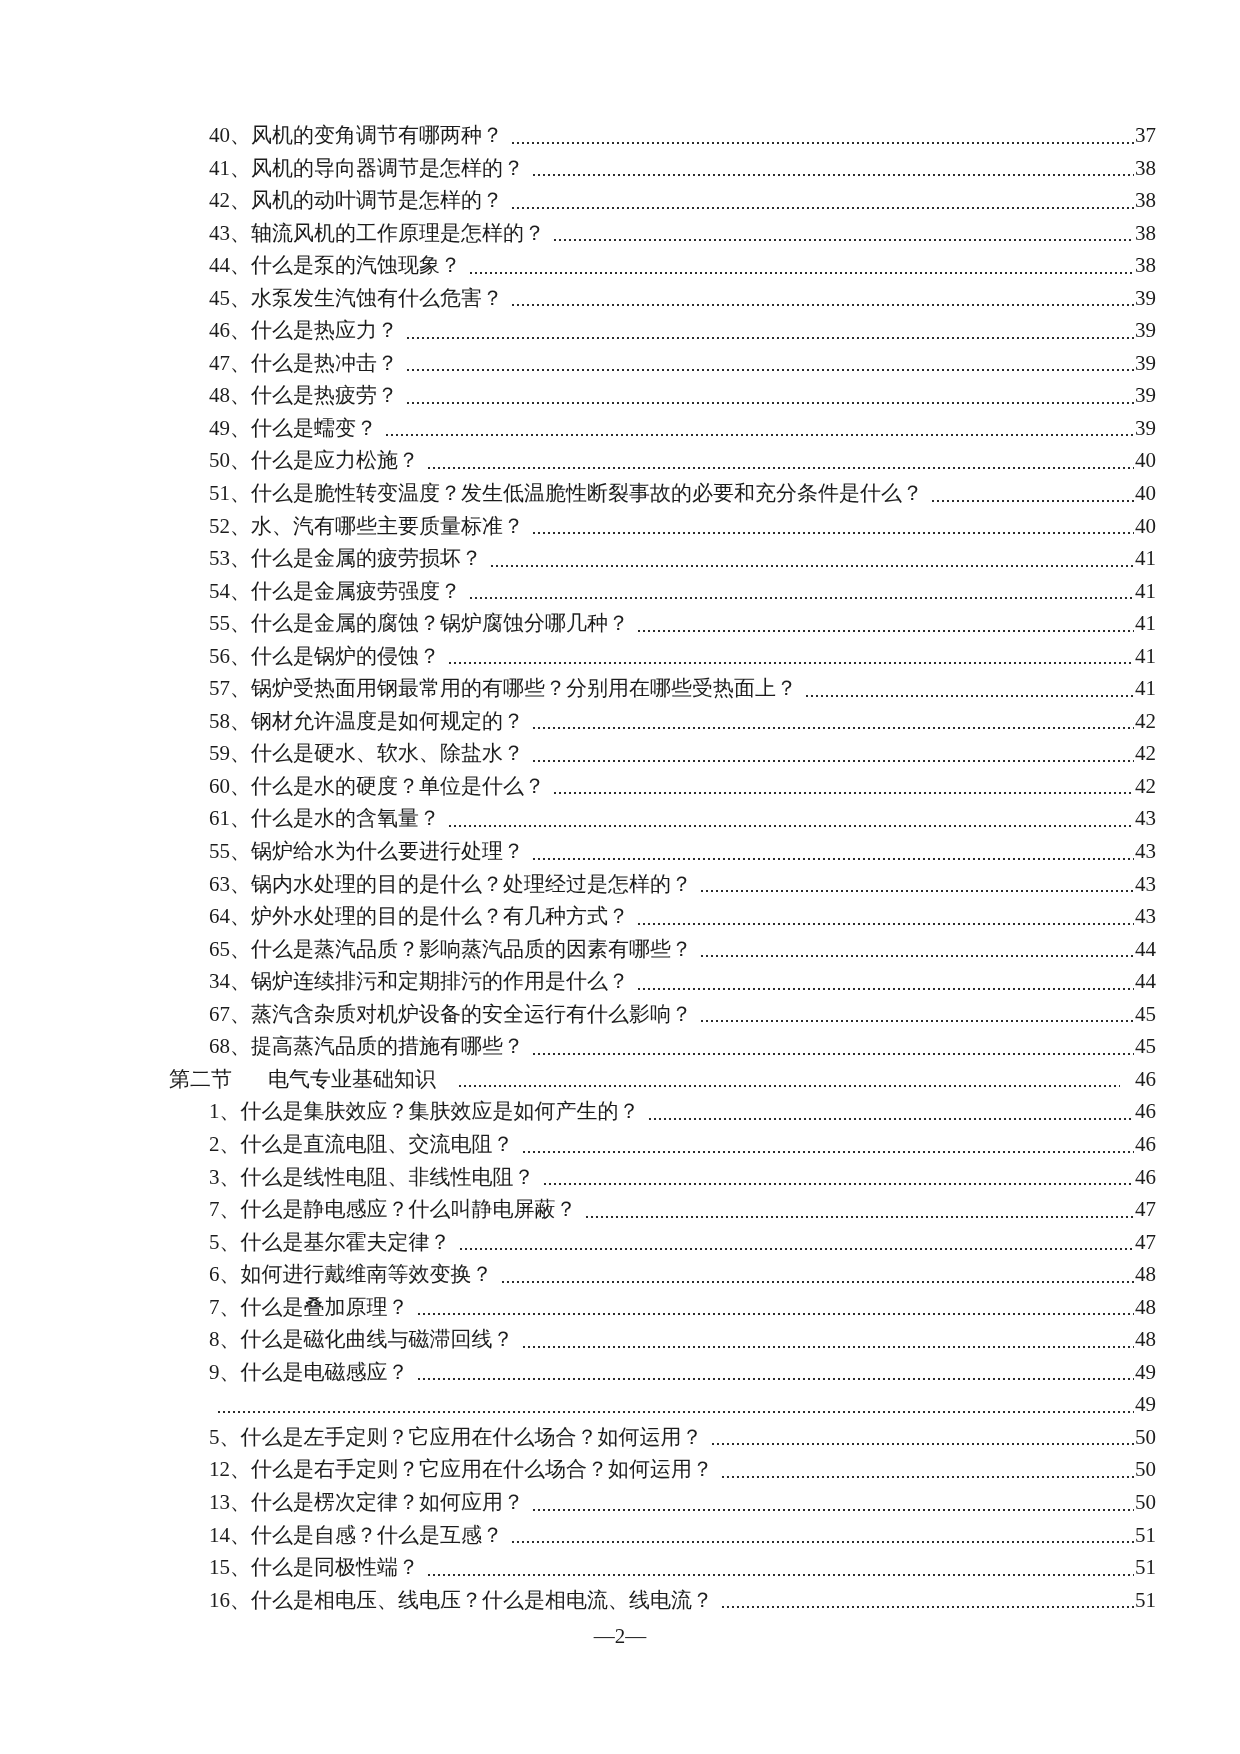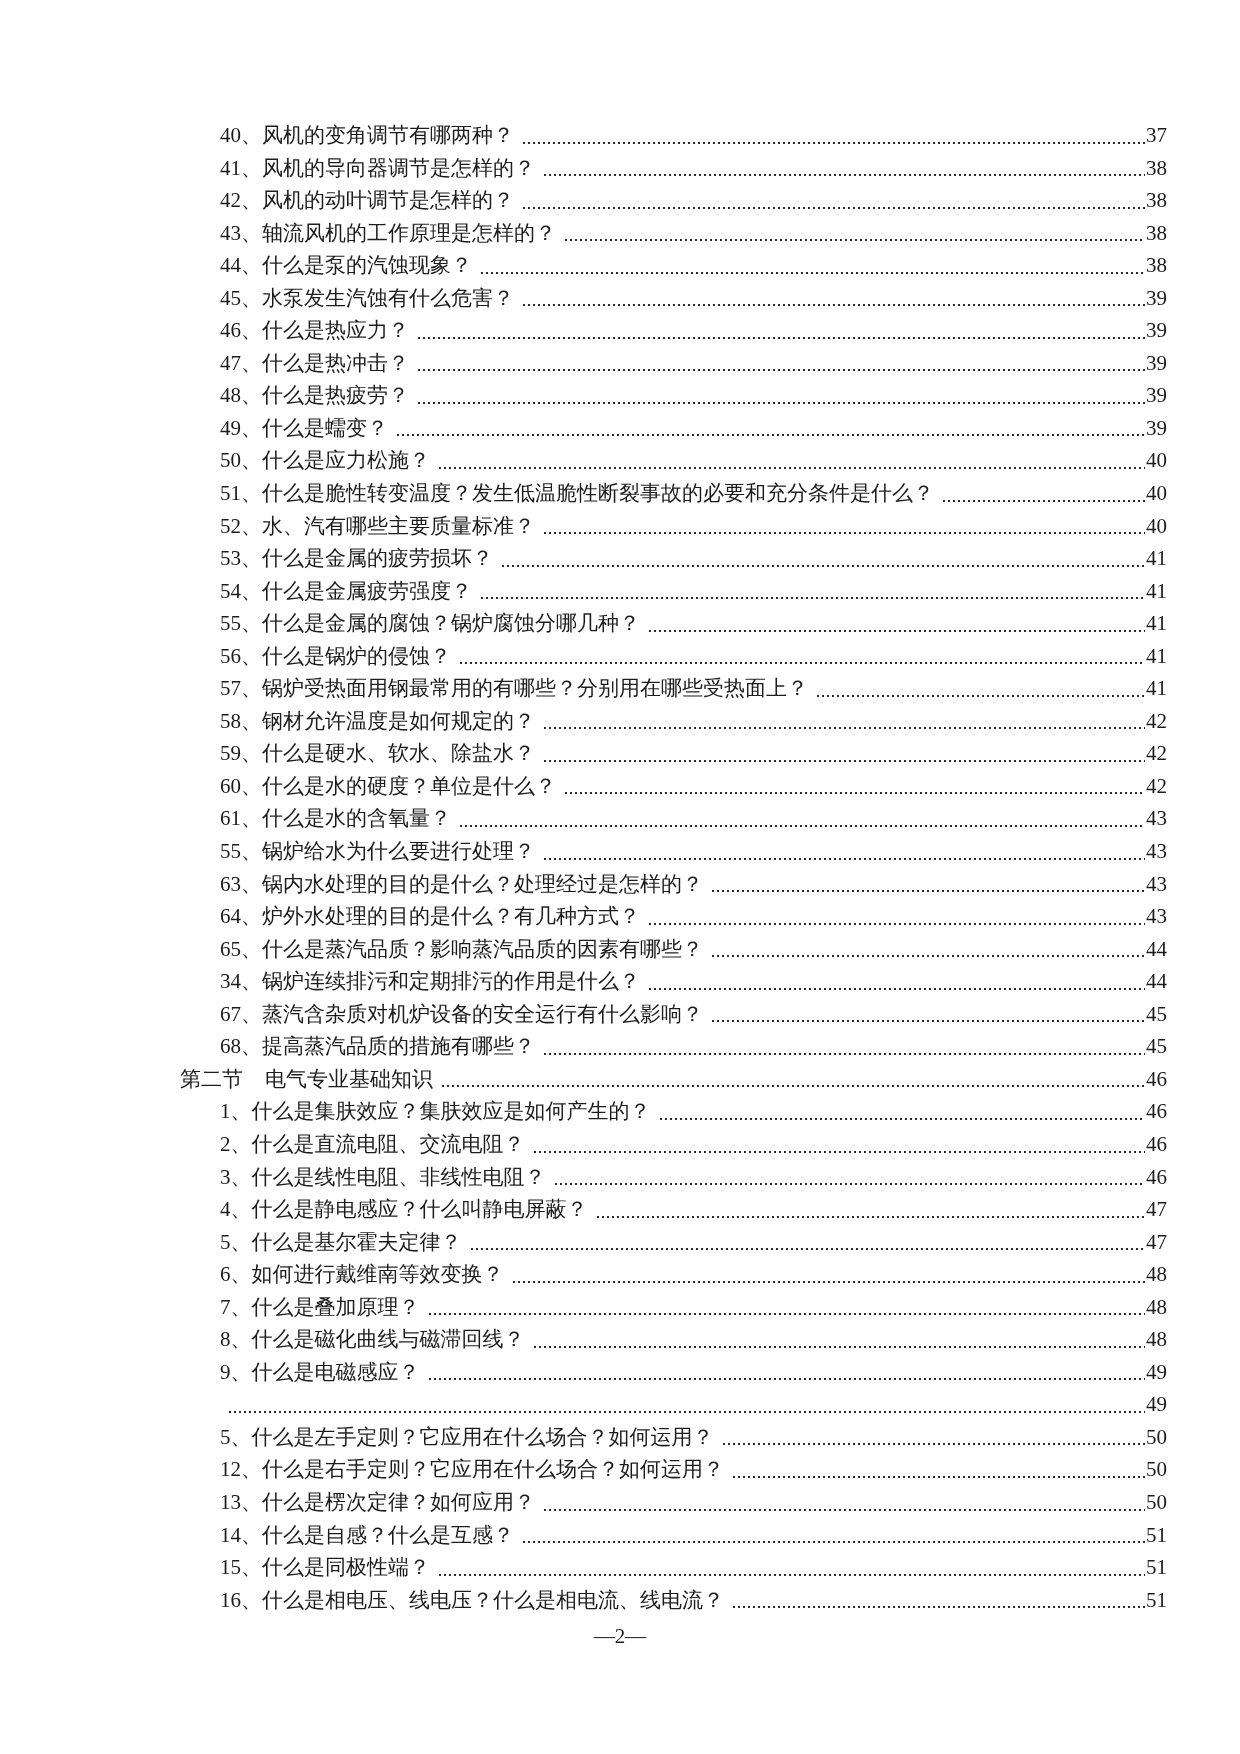--- a/index.html
+++ b/index.html
@@ -7,34 +7,35 @@
     position:relative;
     width:1240px;height:1754px;
     margin:0 auto;
     background:#ffffff;
     font-family:"Liberation Serif","DejaVu Serif",serif;
     color:#1c1c1c;
     overflow:hidden;
   }
   .toc{
     position:absolute;
-    top:119px;left:17px;
+    top:119px;left:6px;
     width:1150px;
   }
   .toc-row{
     display:flex;
     align-items:stretch;
     height:32.56px;
     line-height:32.56px;
     font-size:21px;
     padding-left:203px;
     white-space:nowrap;
   }
   .toc-row.heading{
     padding-left:163px;
+    gap:14px;
   }
   .sec-label{margin-right:22px;}
   .entry-label{flex:0 0 auto;}
   .leader{
     flex:1 1 auto;
     position:relative;
     min-width:12px;
   }
   .leader::after{
     content:"";
@@ -250,21 +251,21 @@
     <span class="pagenum">46</span>
   </div>
 
   <div class="toc-row">
     <span class="entry-label">3、什么是线性电阻、非线性电阻？</span>
     <span class="leader"></span>
     <span class="pagenum">46</span>
   </div>
 
   <div class="toc-row">
-    <span class="entry-label">4、什么是静电感应？什么叫静电屏蔽？</span>
+    <span class="entry-label">7、什么是静电感应？什么叫静电屏蔽？</span>
     <span class="leader"></span>
     <span class="pagenum">47</span>
   </div>
 
   <div class="toc-row">
     <span class="entry-label">5、什么是基尔霍夫定律？</span>
     <span class="leader"></span>
     <span class="pagenum">47</span>
   </div>
 

